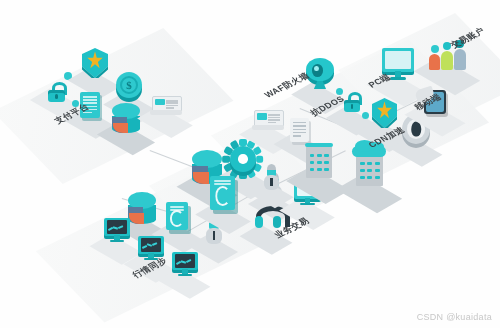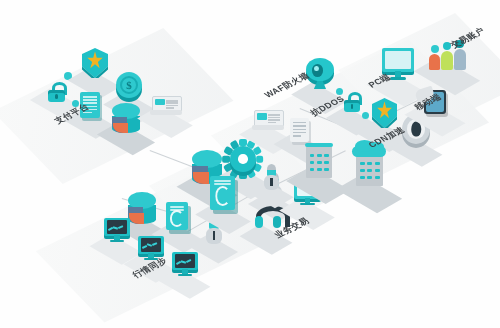--- a/index.html
+++ b/index.html
@@ -561,14 +561,15 @@
     <span style="left:30%;width:26%;height:62%;background:#bfe05a;"></span>
     <em style="left:34%;top:8%;width:18%;height:26%;background:#1fc0c6;"></em>
     <span style="left:58%;width:28%;height:70%;background:#9fb8c9;"></span>
     <em style="left:62%;top:0%;width:20%;height:28%;background:#0e9ba2;"></em>
   </div>
 
   <div class="lbl big" style="left:366px;top:82px;transform:rotate(-27deg) skewX(16deg);">PC端</div>
   <div class="lbl big" style="left:412px;top:104px;transform:rotate(-27deg) skewX(16deg);">移动端</div>
   <div class="lbl big" style="left:448px;top:42px;transform:rotate(-27deg) skewX(16deg);">交易账户</div>
 
+  <div class="wm">CSDN @kuaidata</div>
 
 </div>
 
 </body></html>

